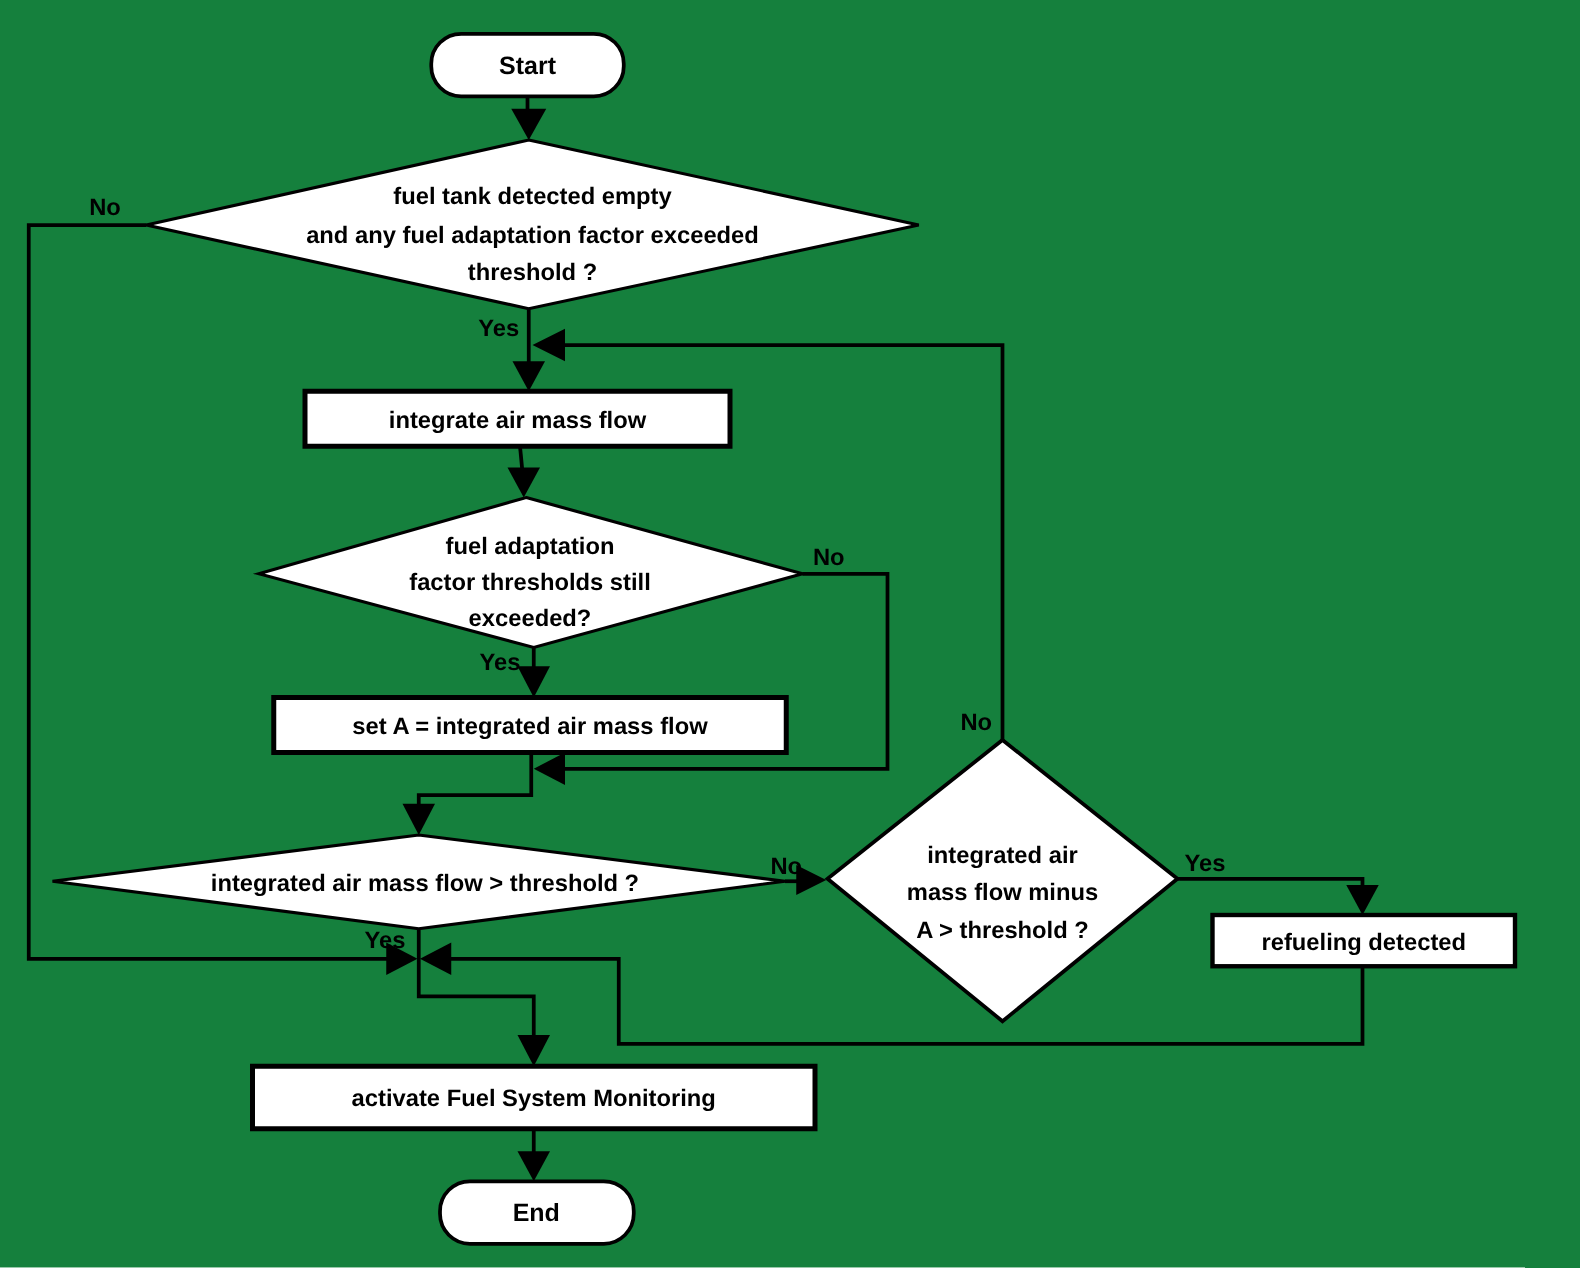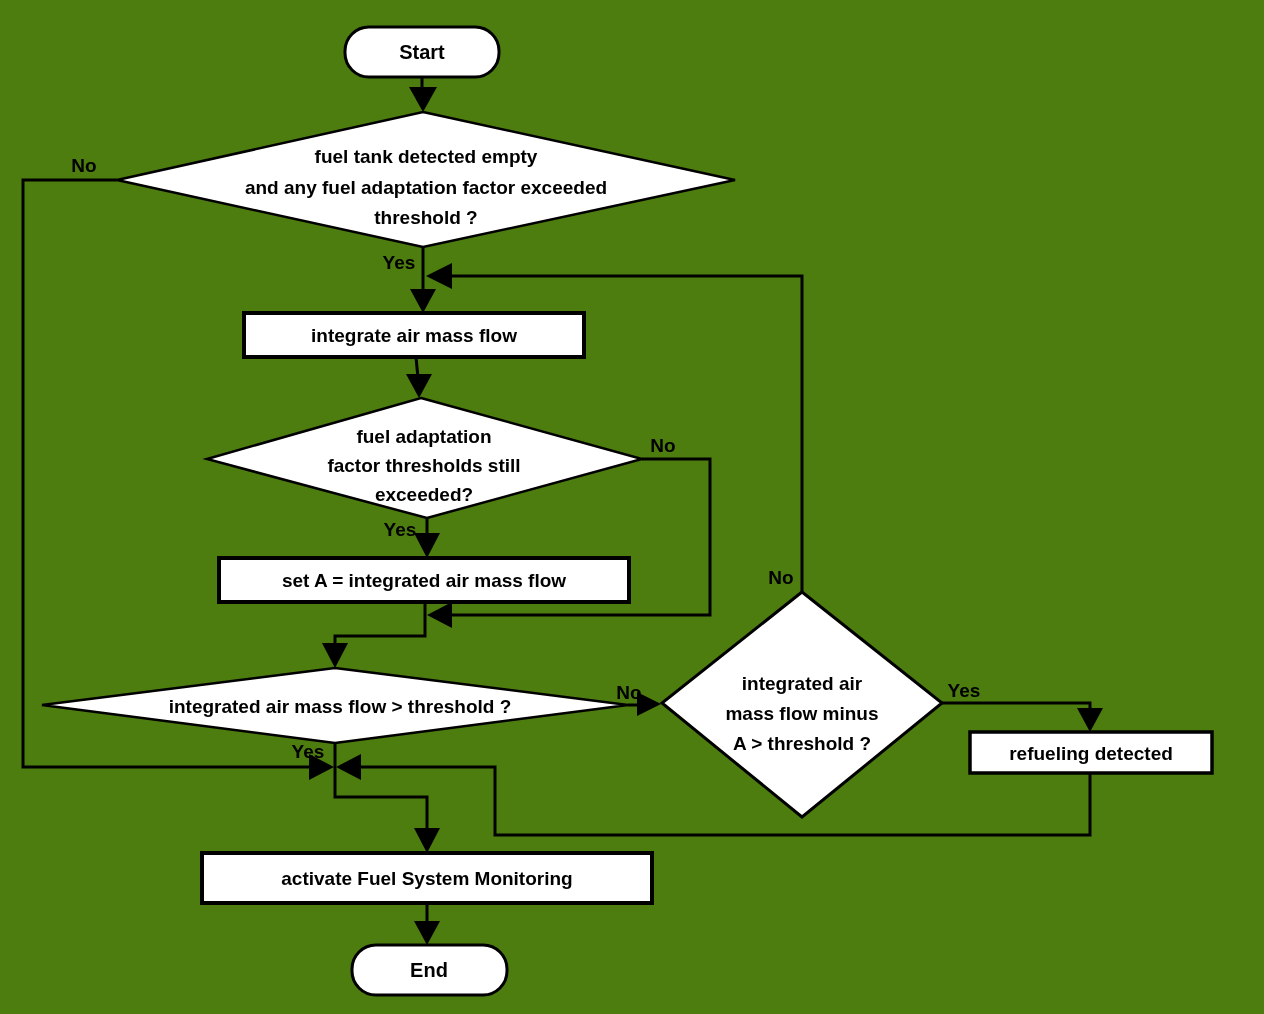--- a/index.html
+++ b/index.html
@@ -4,21 +4,21 @@
 <style>
   html, body {
     margin: 0;
     padding: 0;
     background: #ffffff;
   }
   .canvas {
     position: relative;
     width: 1264px;
     height: 1014px;
-    background: #4d7c0f;
+    background: #15803d;
     font-family: "Liberation Sans", "DejaVu Sans", sans-serif;
   }
   svg { display: block; }
   .shape {
     fill: #ffffff;
     stroke: #000000;
   }
   .edge {
     fill: none;
     stroke: #000000;

